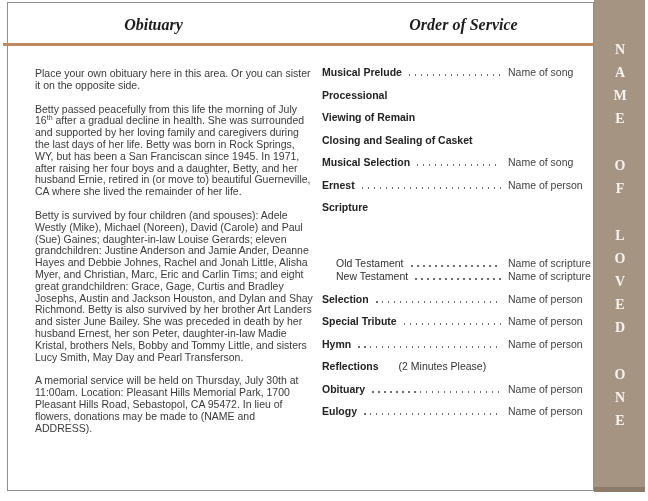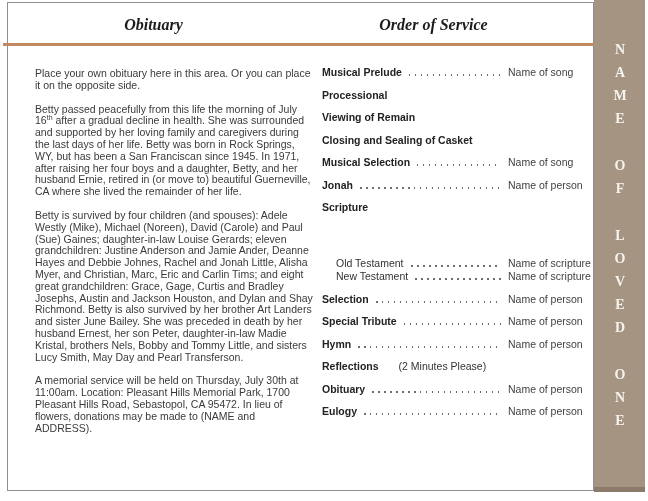--- a/index.html
+++ b/index.html
@@ -16,21 +16,21 @@
   .header-rule{
     position:absolute;left:3px;top:43px;width:592px;height:3px;
     background:#c08960;z-index:2;
   }
   .col-header{
     position:absolute;top:16px;z-index:3;text-align:center;
     font-family:"Liberation Serif",serif;font-style:italic;font-weight:bold;
     font-size:16px;color:#1c1c1c;
   }
   .col-header.left{left:7px;width:293px;}
-  .col-header.right{left:286px;width:295px;}
+  .col-header.right{left:316px;width:295px;}
 
   
   .sidebar{
     position:absolute;left:594px;top:0;width:51px;height:492px;
     background:#a59482;border-bottom:5px solid #8c7b6a;
     display:flex;flex-direction:column;align-items:center;
     padding-top:42px;box-sizing:border-box;gap:24px;z-index:4;
   }
   .sidebar .word{
     writing-mode:vertical-rl;text-orientation:upright;
@@ -74,21 +74,21 @@
 <div class="header-rule"></div>
 
 <div class="sidebar">
   <div class="word">NAME</div>
   <div class="word">OF</div>
   <div class="word">LOVED</div>
   <div class="word">ONE</div>
 </div>
 
 <div class="obit-text">
-  <p>Place your own obituary here in this area. Or you can place it on the opposite side.</p>
+  <p>Place your own obituary here in this area. Or you can sister it on the opposite side.</p>
   <p><span>Betty passed peacefully from this life the morning of July 16</span><sup>th</sup><span> after a gradual decline in health.  She was surrounded and supported by her loving family and caregivers during the last days of her life.  Betty was born in Rock Springs, WY, but has been a San Franciscan since 1945.  In 1971, after raising her four boys and a daughter, Betty, and her husband Ernie, retired in (or move to) beautiful Guerneville, CA where she lived the remainder of her life.</span></p>
   <p>Betty is survived by four children (and spouses): Adele Westly (Mike), Michael (Noreen), David (Carole) and Paul (Sue) Gaines;  daughter-in-law Louise Gerards;  eleven grandchildren: Justine Anderson and Jamie Ander, Deanne Hayes and Debbie Johnes, Rachel and Jonah Little, Alisha Myer, and Christian, Marc, Eric and Carlin Tims;  and eight great grandchildren: Grace, Gage, Curtis and Bradley Josephs, Austin and Jackson Houston, and Dylan and Shay Richmond.  Betty is also survived by her brother Art Landers and sister June Bailey.  She was preceded in death by her husband Ernest, her son Peter, daughter-in-law Madie Kristal, brothers Nels, Bobby and Tommy Little, and sisters Lucy Smith, May Day and Pearl Transferson.</p>
   <p>A memorial service will be held on Thursday, July 30th at 11:00am.  Location:  Pleasant Hills Memorial Park, 1700 Pleasant Hills Road, Sebastopol, CA 95472.  In lieu of flowers, donations may be made to (NAME and ADDRESS).</p>
 </div>
 
 <div class="oos-list">
   <div class="row">
     <span class="label">Musical Prelude</span>
     <span class="dots"></span>
     <span class="value">Name of song</span>
@@ -101,21 +101,21 @@
   </div>
   <div class="row">
     <span class="label">Closing and Sealing of Casket</span>
   </div>
   <div class="row">
     <span class="label">Musical Selection</span>
     <span class="dots"></span>
     <span class="value">Name of song</span>
   </div>
   <div class="row">
-    <span class="label">Jonah</span>
+    <span class="label">Ernest</span>
     <span class="dots"></span>
     <span class="value">Name of person</span>
   </div>
   <div class="row group">
     <span class="label">Scripture</span>
   </div>
   <div class="row sub">
     <span class="label">Old Testament</span>
     <span class="dots"></span>
     <span class="value">Name of scripture</span>

